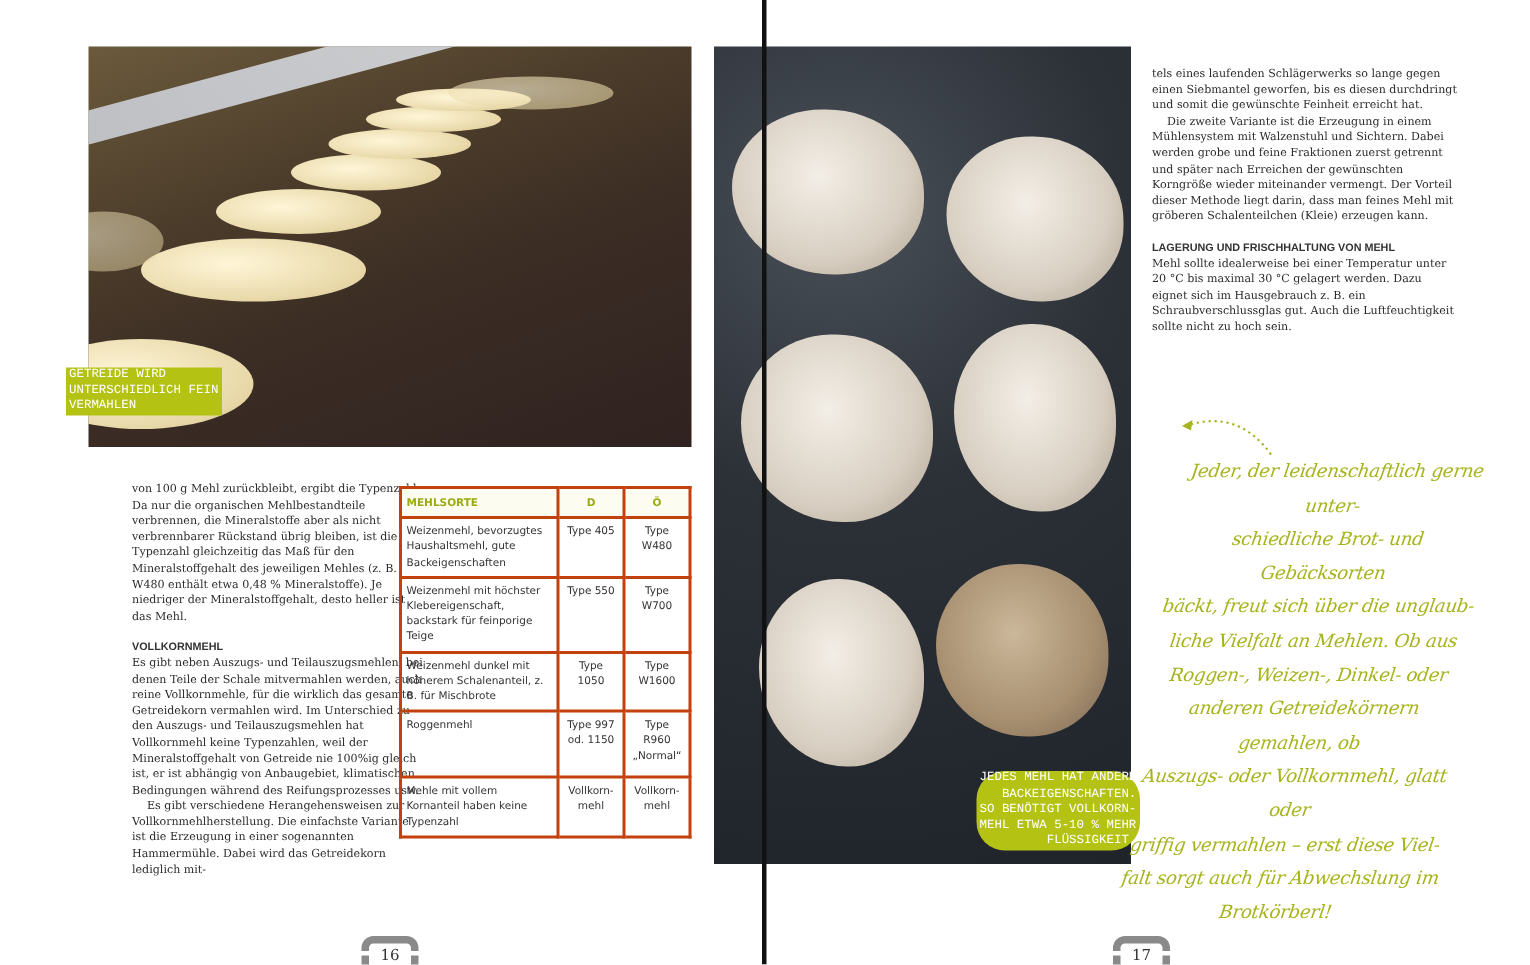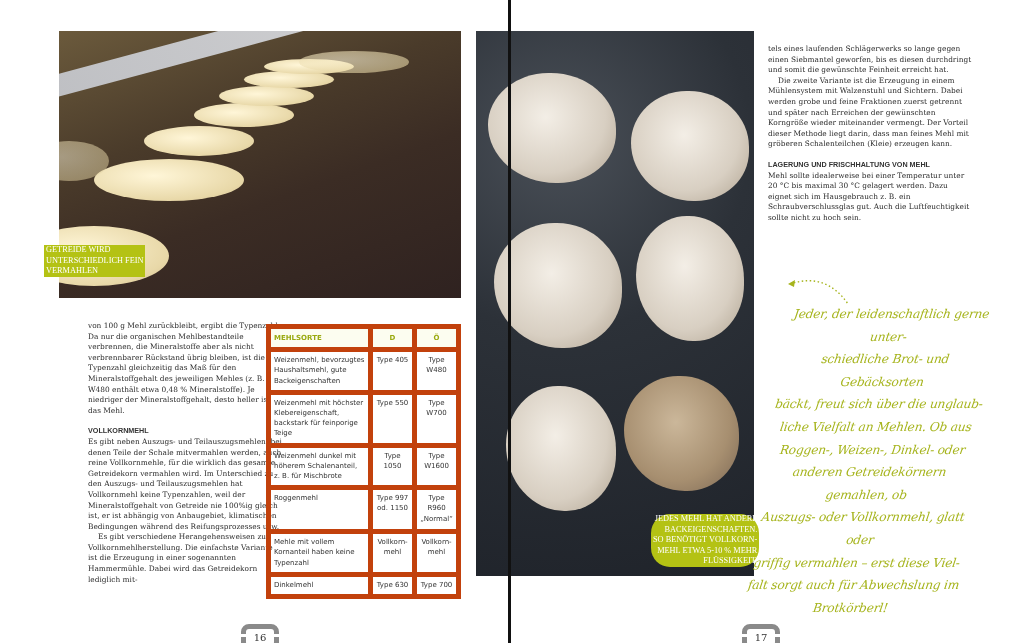--- a/index.html
+++ b/index.html
@@ -23,38 +23,38 @@
     
     .photo-right {
       position: absolute; left: 476px; top: 31px; width: 278px; height: 545px; overflow: hidden;
       background: radial-gradient(circle at 30% 20%, #4a5058 0%, #2c3138 40%, #1f232a 100%);
     }
     .pile { position: absolute; border-radius: 48% 52% 46% 54%; background: radial-gradient(ellipse at 45% 40%, #f3eee6, #d8cfc2 60%, #b9ad9c 90%); }
     .pile.coarse { background: radial-gradient(ellipse at 45% 40%, #cbb79a, #a78f70 60%, #85705a 90%); }
 
     .caption {
       position: absolute; background: #b4c214; color: #fff;
-      font-family: Liberation Serif, serif; font-size: 8.3px; line-height: 10.6px; padding: 0 2px;
+      font-family: Liberation Mono, monospace; font-size: 8.3px; line-height: 10.6px; padding: 0 2px;
       text-transform: uppercase; z-index: 6;
     }
     .caption span { display: block; }
     .caption-left { left: 44px; top: 245px; }
     .caption-right { left: 651px; top: 514px; text-align: right; border-radius: 19px; }
 
     .body-text { position: absolute; font-size: 7.4px; line-height: 10.6px; color: #2a2a2a; text-align: left; }
     .body-text p { margin: 0; }
     .body-text .indent { text-indent: 10px; }
     .body-text h4 { font-family: Liberation Sans, sans-serif; font-size: 7.2px; font-weight: bold; margin-top: 10px; color: #333; }
     .col-left { left: 60px; top: 321px; width: 196px; margin-left: 28px; }
     .col-right { left: 768px; top: 44px; width: 204px; }
 
     
     .table-wrap { position: absolute; left: 266px; top: 324px; width: 195px; }
     table { border-collapse: collapse; width: 100%; font-family: "DejaVu Sans", sans-serif; font-size: 7px; line-height: 10.2px; color: #333; }
-    td, th { border: 5px solid #c2410c; padding: 3px 3px 4px 3px; vertical-align: top; }
+    td, th { border: 2px solid #c2410c; padding: 3px 3px 4px 3px; vertical-align: top; }
     th { color: #9aaa10; font-weight: bold; text-align: left; background: #fcfdf0; height: 18px; padding-top: 4px; }
     th.c, td.c { text-align: center; }
     td.c { width: 44px; }
 
     
     .note { position: absolute; left: 764px; top: 303px; width: 214px; font-family: "DejaVu Serif", serif; font-style: italic;
       font-size: 12.2px; line-height: 22.6px; color: #a6b41c; text-align: center; transform: skewX(-8deg); letter-spacing: -0.2px; }
     .note span { display: block; }
     .arrow { position: absolute; left: 786px; top: 274px; width: 80px; height: 36px; }
 
@@ -124,25 +124,20 @@
       <tr>
         <td style="height:44px">Roggenmehl</td>
         <td class="c">Type 997 od. 1150</td>
         <td class="c">Type R960 „Normal“</td>
       </tr>
       <tr>
         <td>Mehle mit vollem Kornanteil haben keine Typenzahl</td>
         <td class="c">Vollkorn-mehl</td>
         <td class="c">Vollkorn-mehl</td>
       </tr>
-      <tr>
-        <td>Dinkelmehl</td>
-        <td class="c">Type 630</td>
-        <td class="c">Type 700</td>
-      </tr>
     </tbody>
   </table>
 </div>
 
 <div class="page-num pn-left">
   <div class="frame"></div>
     <div class="gapl"></div>
     <div class="gapr"></div>
   <div class="num">16</div>
 </div>

